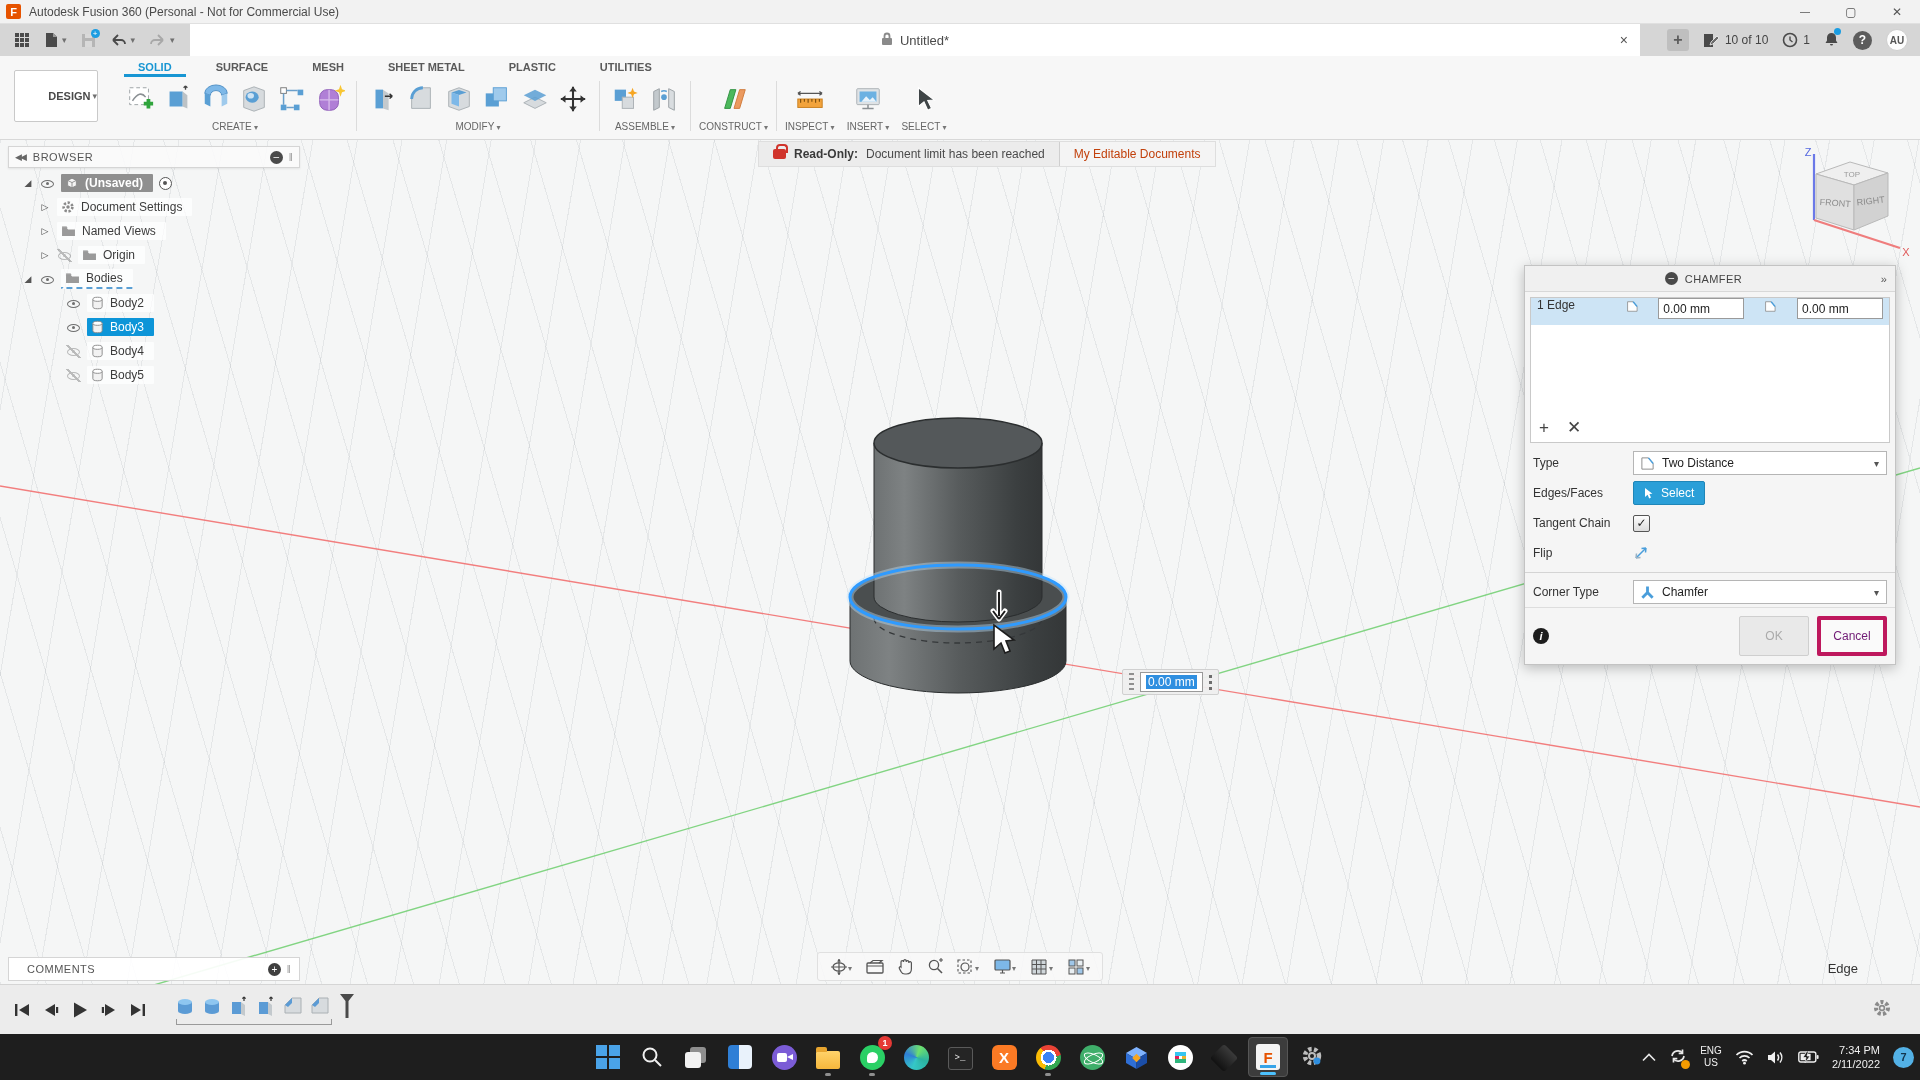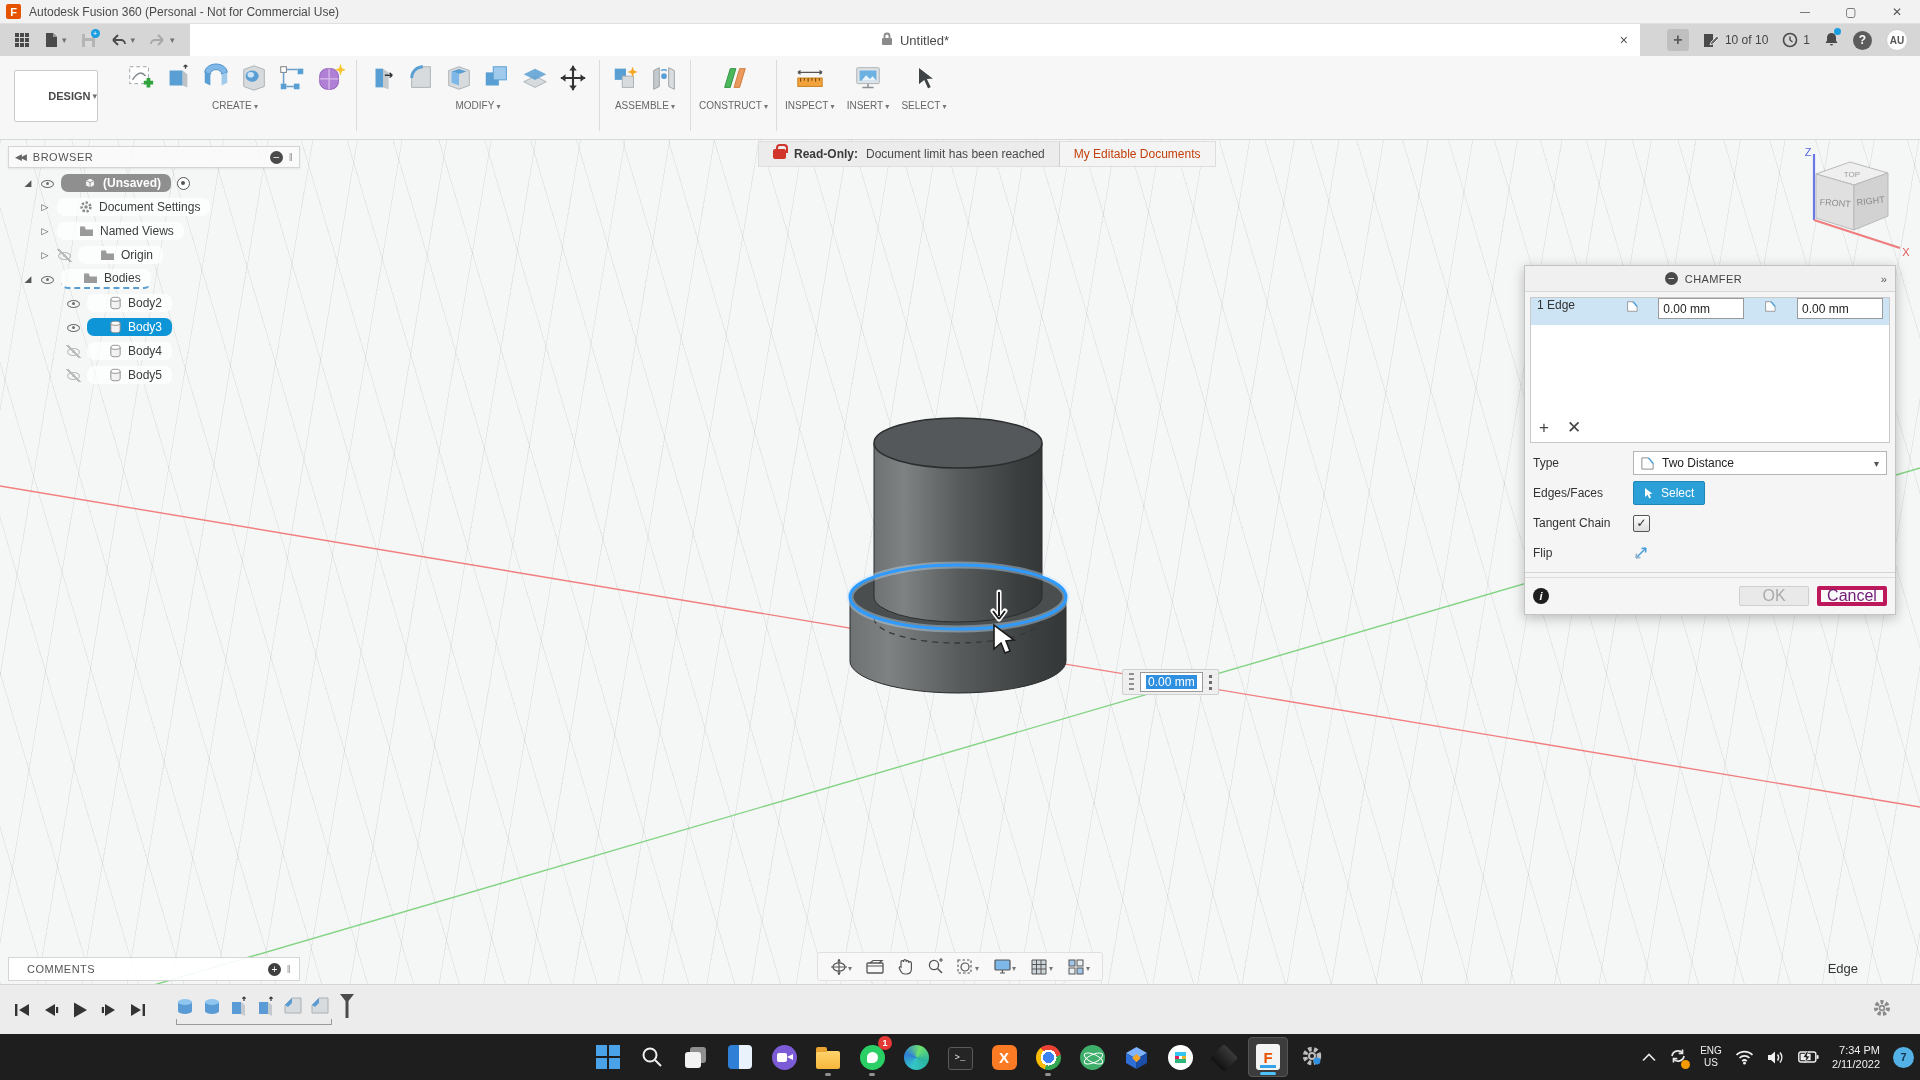--- a/index.html
+++ b/index.html
@@ -71,21 +71,21 @@
   .browser{position:absolute;left:8px;top:6px;width:292px}
   .bheader{height:22px;background:rgba(250,250,250,.92);border:1px solid #d5d5d5;display:flex;align-items:center;padding:0 6px;box-shadow:0 1px 2px rgba(0,0,0,.08)}
   .bheader .dbl-arrow{color:#666;font-size:9px;letter-spacing:-2px;margin-right:8px}
   .bheader .btitle{font-size:11px;color:#555;letter-spacing:.5px}
   .collapse-dot{margin-left:auto;width:13px;height:13px;border-radius:50%;background:#4a4a4a;color:#fff;display:flex;align-items:center;justify-content:center;font-size:10px;line-height:1}
   .collapse-dot::after{content:"–";margin-top:-1px}
   .grip{color:#999;font-size:10px;margin-left:6px}
   .grip::after{content:"‖"}
   .btree{margin-top:5px;display:flex;flex-direction:column;gap:4px}
   .brow{height:20px;display:flex;align-items:center;gap:6px}
-  .pill{display:flex;align-items:center;gap:6px;background:rgba(255,255,255,.72);padding:2px 10px 2px 22px;border-radius:7px;color:#3c3c3c;font-size:12px}
+  .pill{display:flex;align-items:center;gap:6px;background:rgba(255,255,255,.72);padding:2px 10px 2px 4px;border-radius:1px;color:#3c3c3c;font-size:12px}
   .pill.gray{background:#8f8f8f;color:#fff;font-weight:bold}
   .pill.blue{background:#0d95d8;color:#fff}
   .pill.dropline{border-bottom:2px dashed #5a9fd4}
   .exp{width:12px;font-size:9px;color:#555;text-align:center}
   .exp.open::after{content:"◢"}
   .exp.closed::after{content:"▷";color:#444}
   .eye{width:15px;height:13px;position:relative;flex:0 0 15px}
   .eye::before{content:"";position:absolute;left:1px;top:3px;width:11px;height:6px;border:1.4px solid #6f6f6f;border-radius:50%}
   .eye::after{content:"";position:absolute;left:5.5px;top:5.5px;width:3px;height:3px;background:#6f6f6f;border-radius:50%}
   .eye.off{opacity:.45;background:linear-gradient(45deg,transparent 46%,#777 46% 54%,transparent 54%)}
@@ -108,21 +108,21 @@
   .frow .lab{width:100px;font-size:12px;color:#333;flex:0 0 100px}
   .dd{flex:1;height:24px;background:#fff;border:1px solid #b5b5b5;display:flex;align-items:center;gap:7px;padding:0 6px;font-size:12px;color:#222;position:relative}
   .dd::after{content:"▾";position:absolute;right:7px;color:#555;font-size:10px}
   .select-btn{height:24px;background:#2a9fd8;border:1px solid #1f86b8;color:#fff;display:flex;align-items:center;gap:6px;padding:0 10px;font-size:12px;border-radius:2px}
   .checkbox{width:17px;height:17px;border:1.5px solid #555;background:linear-gradient(#fdfdfd,#dcdcdc);border-radius:2px;display:flex;align-items:center;justify-content:center;font-size:12px;color:#222;font-weight:bold}
   .checkbox.checked::after{content:"✓"}
   .dsep{height:1px;background:#d4d4d4;margin:4px 0}
   .dfooter{display:flex;align-items:center;padding:8px;gap:8px;border-top:1px solid #ddd}
   .info{width:16px;height:16px;border-radius:50%;background:#1d1d1d;color:#fff;font-size:11px;font-style:italic;font-weight:bold;display:flex;align-items:center;justify-content:center}
   .info::after{content:"i"}
-  .btn{height:20px;min-width:70px;display:flex;align-items:center;justify-content:center;font-size:16px;border-radius:2px}
+  .btn{height:40px;min-width:70px;display:flex;align-items:center;justify-content:center;font-size:12px;border-radius:2px}
   .btn.ok{margin-left:auto;background:#e9e9e9;border:1px solid #cfcfcf;color:#aaa}
   .btn.cancel{background:#fafafa;border:4px solid #be185d;color:#701a75}
 
   
   .dim{position:absolute;left:1122px;top:529px;height:26px;display:flex;align-items:center;background:rgba(238,238,238,.95);border:1px solid #d0d0d0;border-radius:2px;padding:0 6px;gap:6px}
   .dim .gripv{width:5px;height:18px;background:repeating-linear-gradient(#8f8f8f 0 2px,transparent 2px 5px)}
   .dim .box{height:20px;background:#fff;border:1px solid #999;display:flex;align-items:center;padding:0 5px}
   .dim .sel{background:#2f8fe0;color:#fff;font-size:12px;padding:0 2px}
   .dim .dots{width:3px;height:15px;background:repeating-linear-gradient(#6d6d6d 0 3px,transparent 3px 6px)}
 
@@ -289,20 +289,28 @@
     <div class="help-circle"></div>
     <div class="avatar">AU</div>
   </div>
 </div>
 
 <div class="ribbon">
   <div class="design-btn caret">
       <span>DESIGN</span>
     </div>
   <div class="ribbon-main">
+    <div class="rtabs">
+      <span class="rtab active">SOLID</span>
+      <span class="rtab">SURFACE</span>
+      <span class="rtab">MESH</span>
+      <span class="rtab">SHEET METAL</span>
+      <span class="rtab">PLASTIC</span>
+      <span class="rtab">UTILITIES</span>
+    </div>
     <div class="rgroups">
 
       <div class="rgroup">
         <div class="ricons">
           <span class="ric">
               <svg width="30" height="30" viewBox="0 0 32 32">
                 <rect x="5" y="4" width="20" height="18" fill="#fff" stroke="#9aa0a3" stroke-dasharray="4 3"></rect>
                 <path d="M8,18 q8,-12 14,-4" stroke="#8b9094" stroke-width="1.6" fill="none"></path>
                 <path d="M20,21 h10 M25,16 v10" stroke="#2fa43c" stroke-width="4"></path>
               </svg>
@@ -684,20 +692,29 @@
       <span class="checkbox checked"></span>
     </div>
     <div class="frow">
       <span class="lab">Flip</span>
       <svg width="16" height="16" viewBox="0 0 16 16">
           <path d="M3,13 L13,3 M13,3 l-4.5,0.5 M13,3 l-0.5,4.5" stroke="#4a9edb" stroke-width="1.5" fill="none"></path>
           <path d="M3,13 l4.5,-0.5 M3,13 l0.5,-4.5" stroke="#9ab2c4" stroke-width="1.5" fill="none"></path>
         </svg>
     </div>
     <div class="dsep"></div>
+    <div class="frow">
+      <span class="lab">Corner Type</span>
+      <div class="dd">
+        <svg width="15" height="15" viewBox="0 0 16 16">
+            <path d="M8,8 L8,1.5 M8,8 L2.5,13.5 M8,8 L13.5,13.5" stroke="#4a9edb" stroke-width="3"></path>
+          </svg>
+        <span>Chamfer</span>
+      </div>
+    </div>
     <div class="dfooter">
       <span class="info"></span>
       <div class="btn ok">OK</div>
       <div class="btn cancel">Cancel</div>
     </div>
   </div>
 
   <div class="dim">
     <span class="gripv"></span>
     <span class="box">

